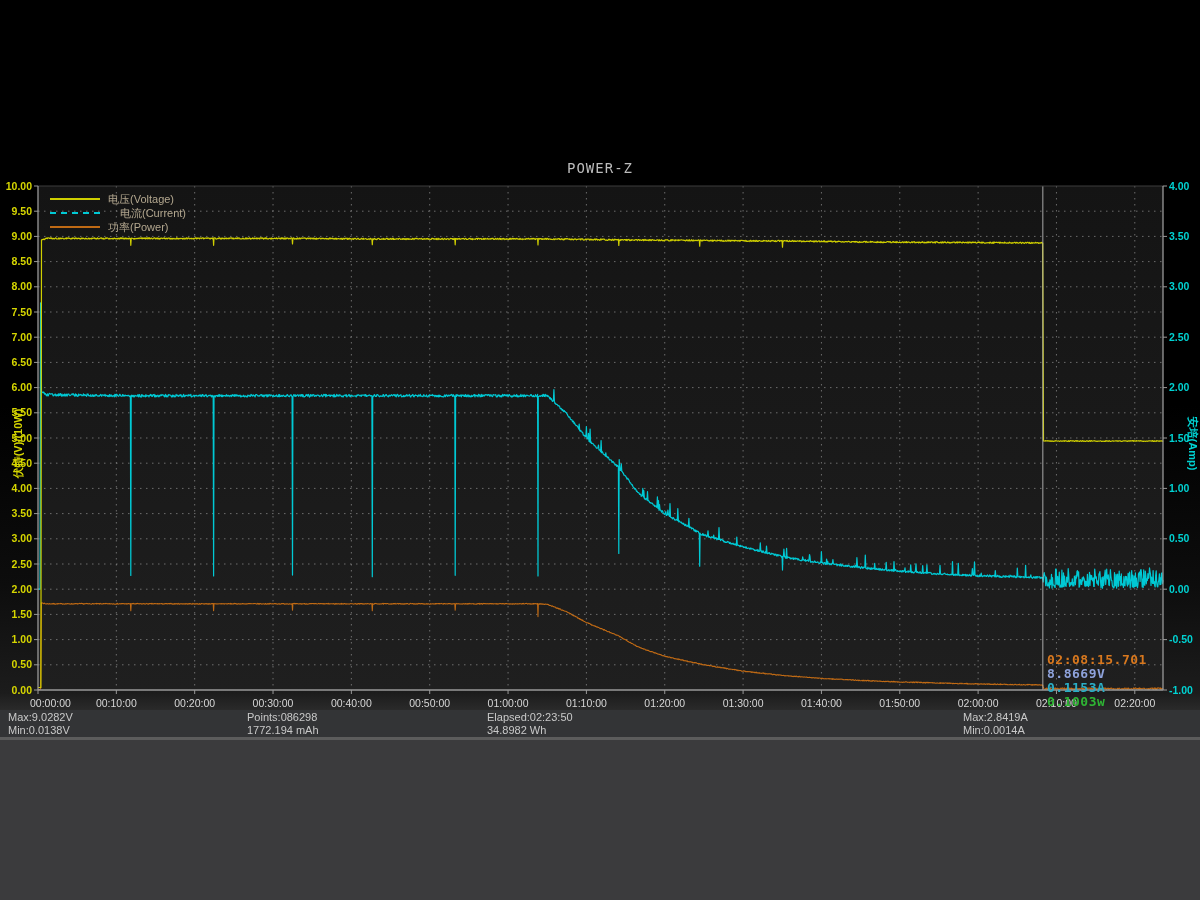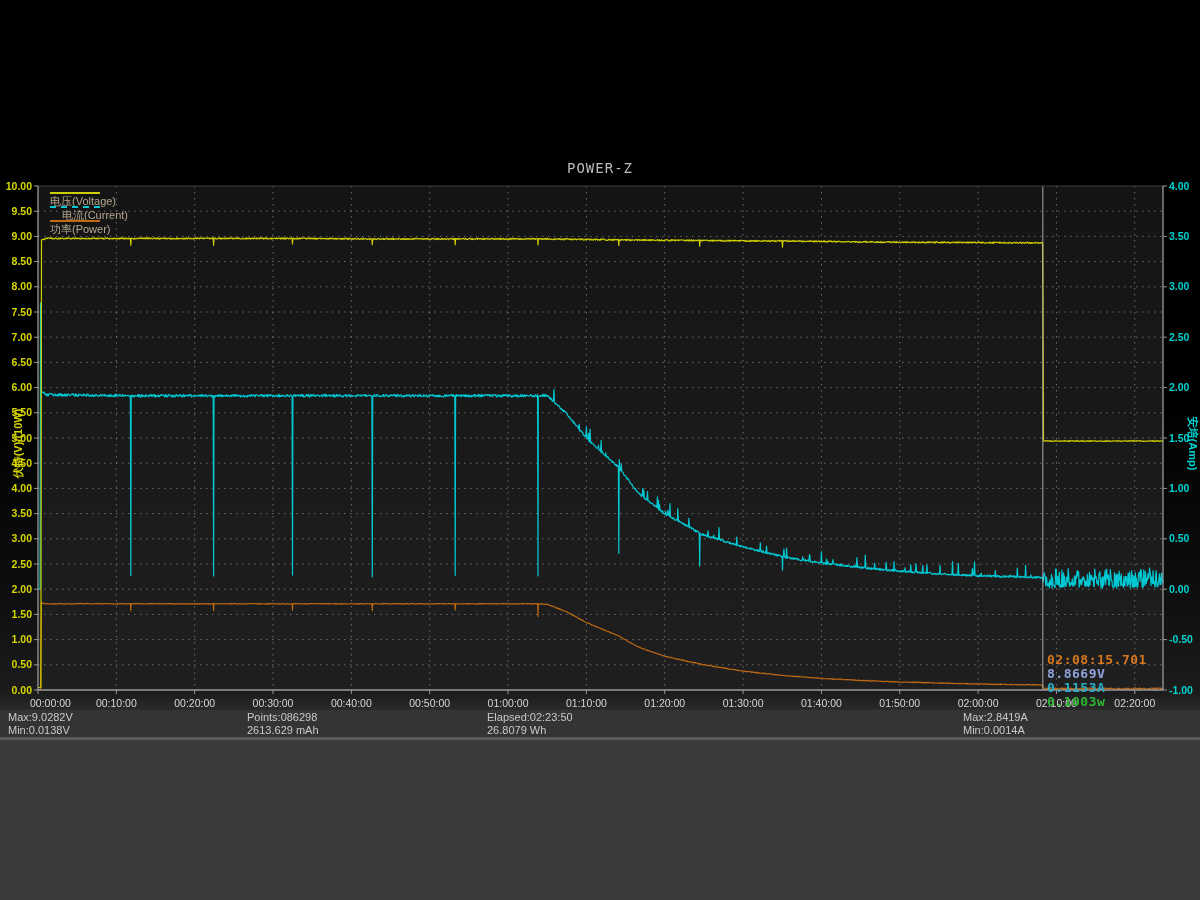--- a/index.html
+++ b/index.html
@@ -3,21 +3,21 @@
 <meta charset="utf-8">
 <style>
   html,body{margin:0;padding:0;background:#000;}
   #stage{position:relative;width:1200px;height:900px;overflow:hidden;
     background:linear-gradient(180deg,#000 0%,#000 45%,#0d0d0d 65%,#1c1c1c 77%,#2b2b2b 79%,#373737 82%,#3b3b3d 100%);
     font-family:"Liberation Sans",sans-serif;}
   .title{position:absolute;top:160px;left:0;width:1200px;text-align:center;
     font-family:"DejaVu Sans Mono",monospace;font-size:14px;letter-spacing:1px;color:#bcbcbc;}
   #chart{position:absolute;left:0;top:0;width:1200px;height:745px;z-index:1;}
   .legend{position:absolute;left:50px;top:192px;z-index:2;}
-  .lrow{display:flex;height:14px;flex-direction:column;}
+  .lrow{display:flex;align-items:center;height:14px;}
   .sw{display:inline-block;width:50px;height:0;border-top:2px solid #888;margin-right:8px;}
   .ll{font-size:11px;}
   .axisTitle{position:absolute;font-weight:bold;font-size:11px;white-space:nowrap;width:120px;text-align:center;z-index:2;}
   .axisTitle.left{left:-42px;top:436px;transform:rotate(-90deg);}
   .axisTitle.right{left:1132px;top:436px;transform:rotate(90deg);}
   .readout{position:absolute;left:1047px;top:621px;z-index:3;
     font-family:"DejaVu Sans Mono",monospace;font-size:13px;font-weight:bold;line-height:14px;letter-spacing:.5px;margin-top:32px;}
   .wm{position:absolute;top:663px;right:38px;z-index:2;opacity:.85;
     font-family:"Liberation Sans",sans-serif;font-weight:bold;font-size:34px;letter-spacing:5px;
     color:rgba(35,35,35,.25);-webkit-text-stroke:1.5px #787878;}
@@ -207,25 +207,25 @@
   </div>
 
 
   <div class="statusbar">
     <div class="sbb p1">
       <div>Max:9.0282V</div>
       <div>Min:0.0138V</div>
     </div>
     <div class="sbb p2">
       <div>Points:086298</div>
-      <div>2613.629 mAh</div>
+      <div>1772.194 mAh</div>
     </div>
     <div class="sbb p3">
       <div>Elapsed:02:23:50</div>
-      <div>26.8079 Wh</div>
+      <div>34.8982 Wh</div>
     </div>
     <div class="sbb p4">
       <div>Max:2.8419A</div>
       <div>Min:0.0014A</div>
     </div>
   </div>
 
   <div class="divider"></div>
   <div class="bottom-panel"></div>
 

